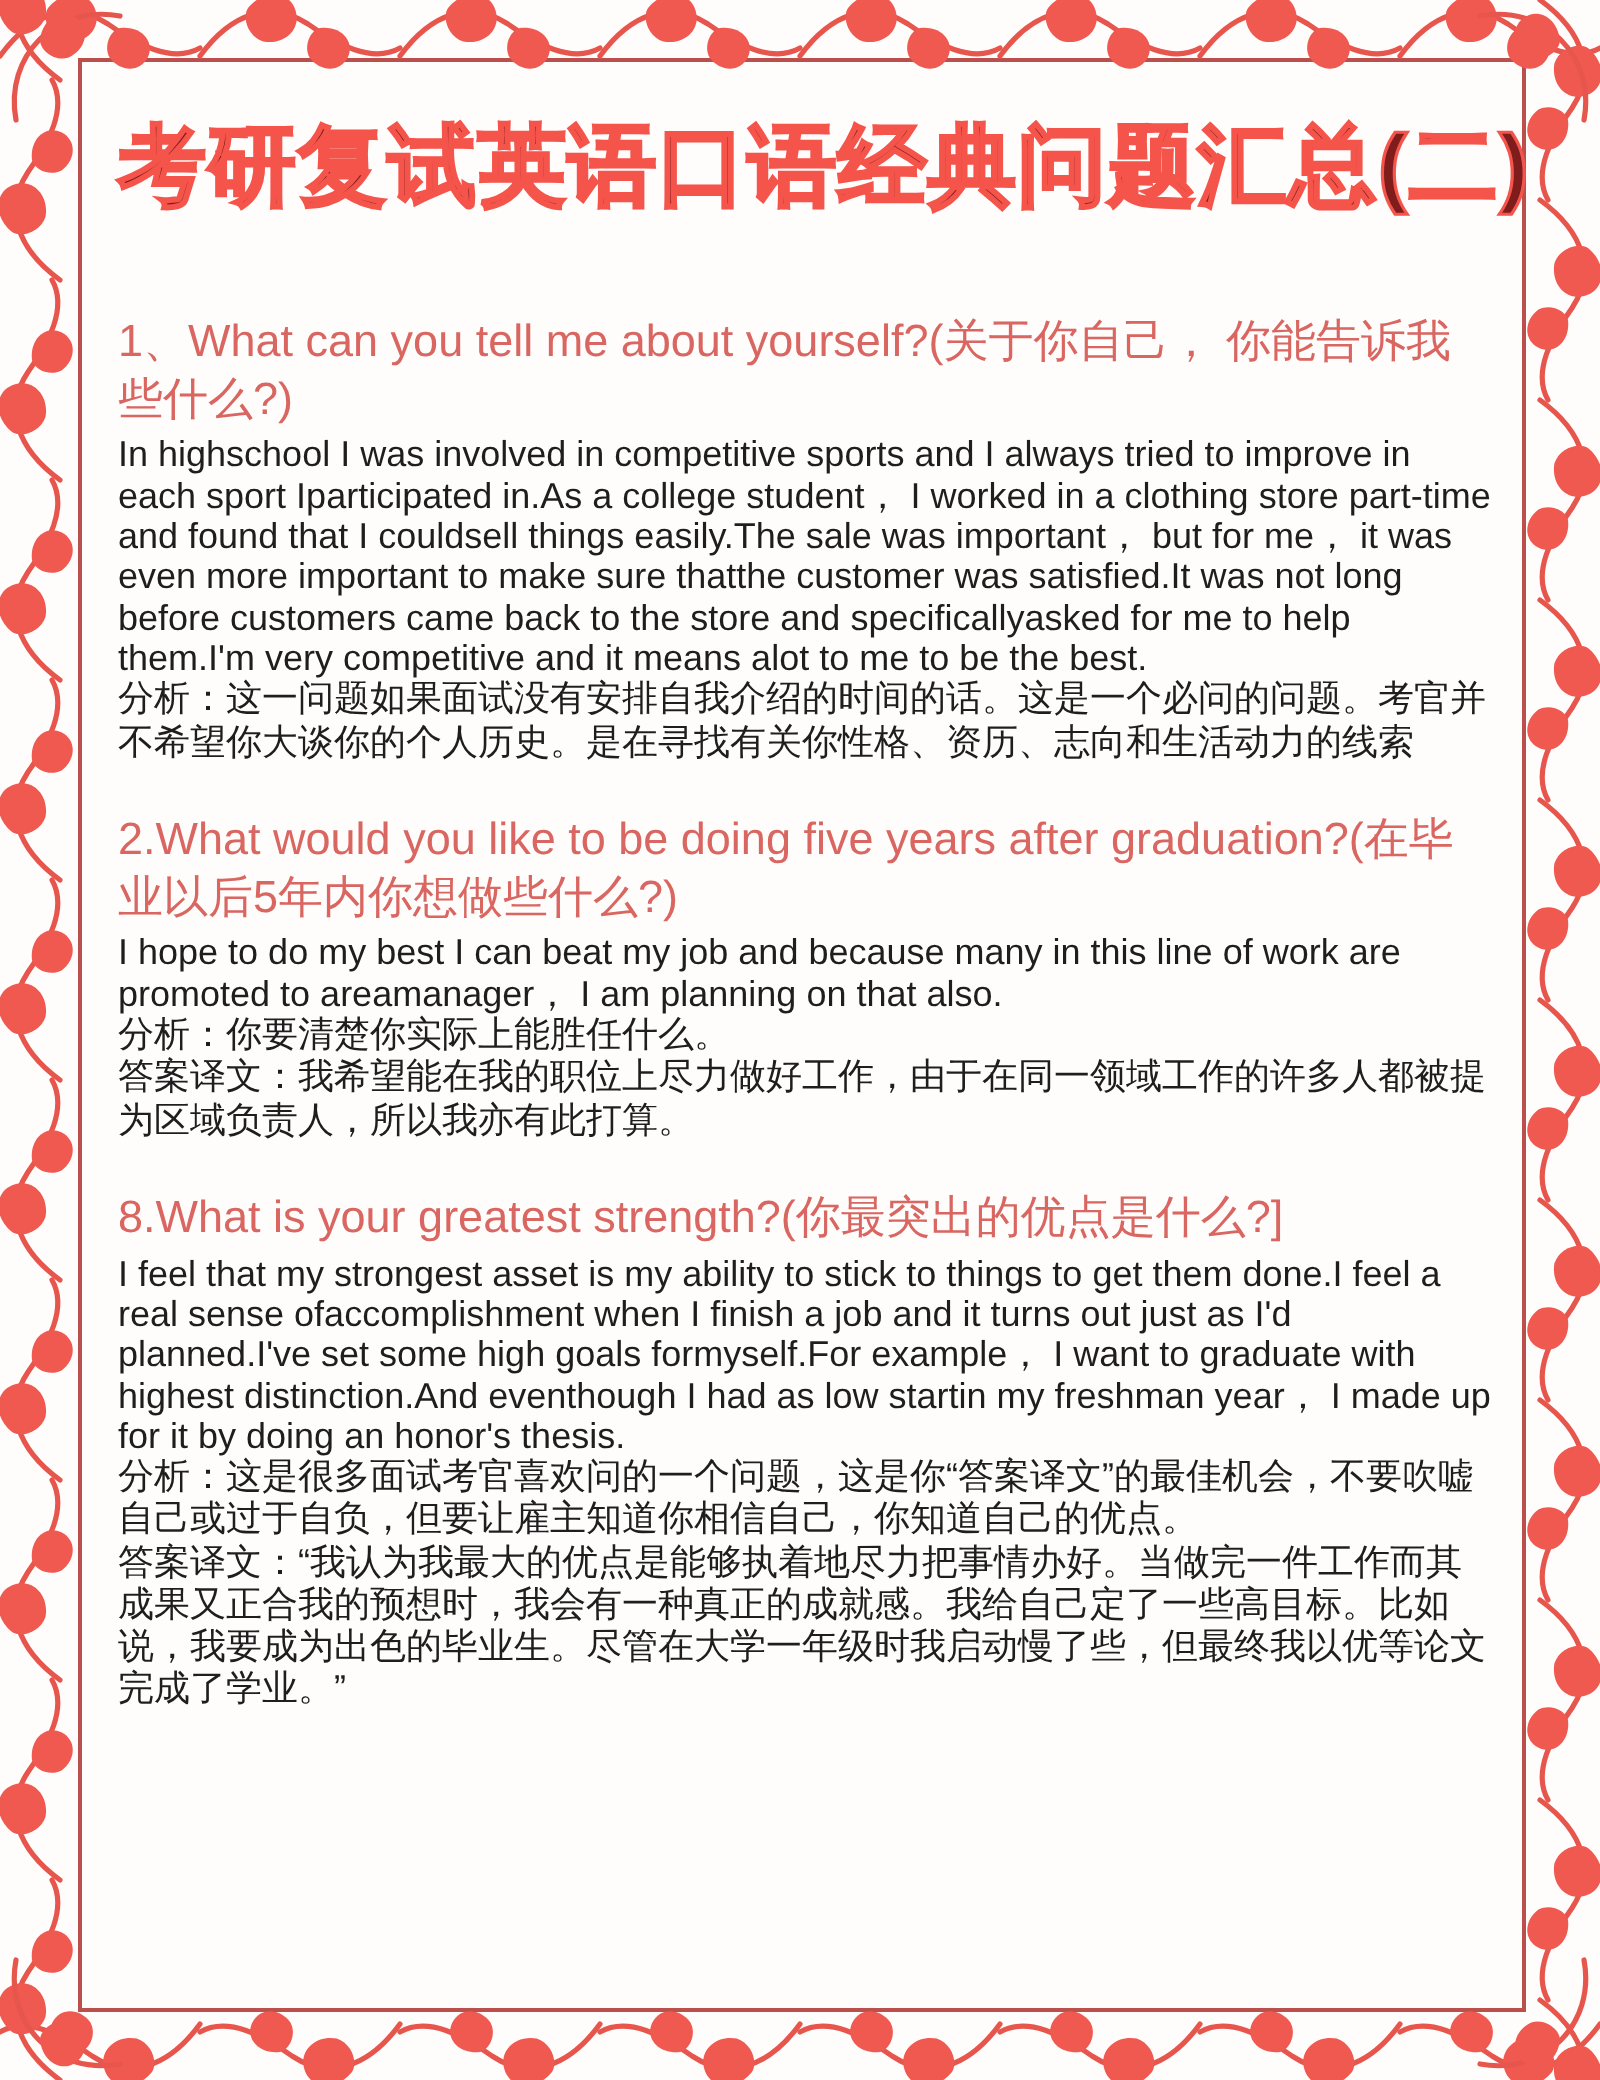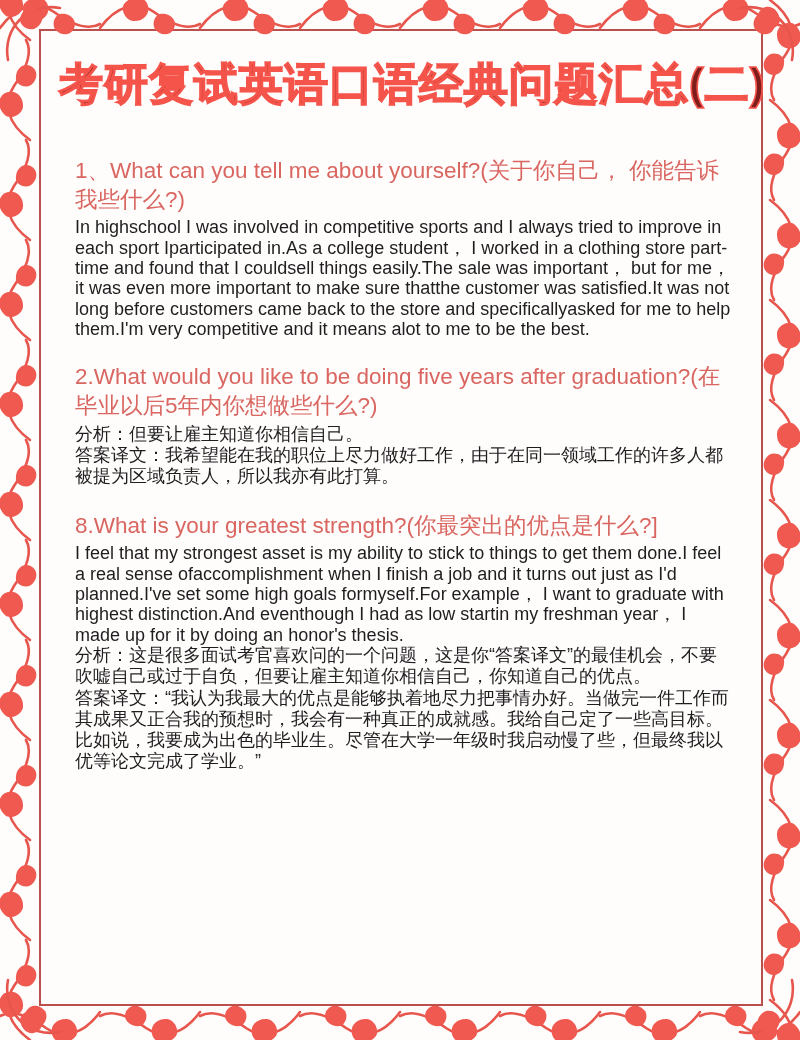--- a/index.html
+++ b/index.html
@@ -22,21 +22,21 @@
     margin:20px 0 46px 0;
     text-align:center;
     font-size:44px;
     font-weight:900;
     letter-spacing:1px;
     color:#7f1d1d;
     -webkit-text-stroke:1.6px #f5544b;
     line-height:1.2;
     white-space:nowrap;
   }
-  section.qa{margin:16px;}
+  section.qa{margin:0;}
   section.qa + section.qa{margin-top:24px;}
   h2.q{
     margin:0 0 3px 0;
     font-size:22.5px;
     font-weight:400;
     color:#d96660;
     line-height:1.28;
   }
   p.en{
     margin:0;
@@ -128,25 +128,27 @@
     <use href="#corner" transform="translate(800,1040) scale(-1,-1)"></use>
   </svg>
 
   <div class="content">
 
     <h1 class="title">考研复试英语口语经典问题汇总(二)</h1>
 
     <section class="qa">
       <h2 class="q">1、What can you tell me about yourself?(关于你自己， 你能告诉我些什么?)</h2>
       <p class="en">In highschool I was involved in competitive sports and I always tried to improve in each sport Iparticipated in.As a college student， I worked in a clothing store part-time and found that I couldsell things easily.The sale was important， but for me， it was even more important to make sure thatthe customer was satisfied.It was not long before customers came back to the store and specificallyasked for me to help them.I'm very competitive and it means alot to me to be the best.</p>
+      <p class="zh">分析：这一问题如果面试没有安排自我介绍的时间的话。这是一个必问的问题。考官并不希望你大谈你的个人历史。是在寻找有关你性格、资历、志向和生活动力的线索</p>
     </section>
 
     <section class="qa">
       <h2 class="q">2.What would you like to be doing five years after graduation?(在毕业以后5年内你想做些什么?)</h2>
-      <p class="zh">分析：但要让雇主知道你相信自己。</p>
+      <p class="en">I hope to do my best I can beat my job and because many in this line of work are promoted to areamanager， I am planning on that also.</p>
+      <p class="zh">分析：你要清楚你实际上能胜任什么。</p>
       <p class="zh">答案译文：我希望能在我的职位上尽力做好工作，由于在同一领域工作的许多人都被提为区域负责人，所以我亦有此打算。</p>
     </section>
 
     <section class="qa">
       <h2 class="q">8.What is your greatest strength?(你最突出的优点是什么?]</h2>
       <p class="en">I feel that my strongest asset is my ability to stick to things to get them done.I feel a real sense ofaccomplishment when I finish a job and it turns out just as I'd planned.I've set some high goals formyself.For example， I want to graduate with highest distinction.And eventhough I had as low startin my freshman year， I made up for it by doing an honor's thesis.</p>
       <p class="zh">分析：这是很多面试考官喜欢问的一个问题，这是你“答案译文”的最佳机会，不要吹嘘自己或过于自负，但要让雇主知道你相信自己，你知道自己的优点。</p>
       <p class="zh">答案译文：“我认为我最大的优点是能够执着地尽力把事情办好。当做完一件工作而其成果又正合我的预想时，我会有一种真正的成就感。我给自己定了一些高目标。比如说，我要成为出色的毕业生。尽管在大学一年级时我启动慢了些，但最终我以优等论文完成了学业。”</p>
     </section>
 

